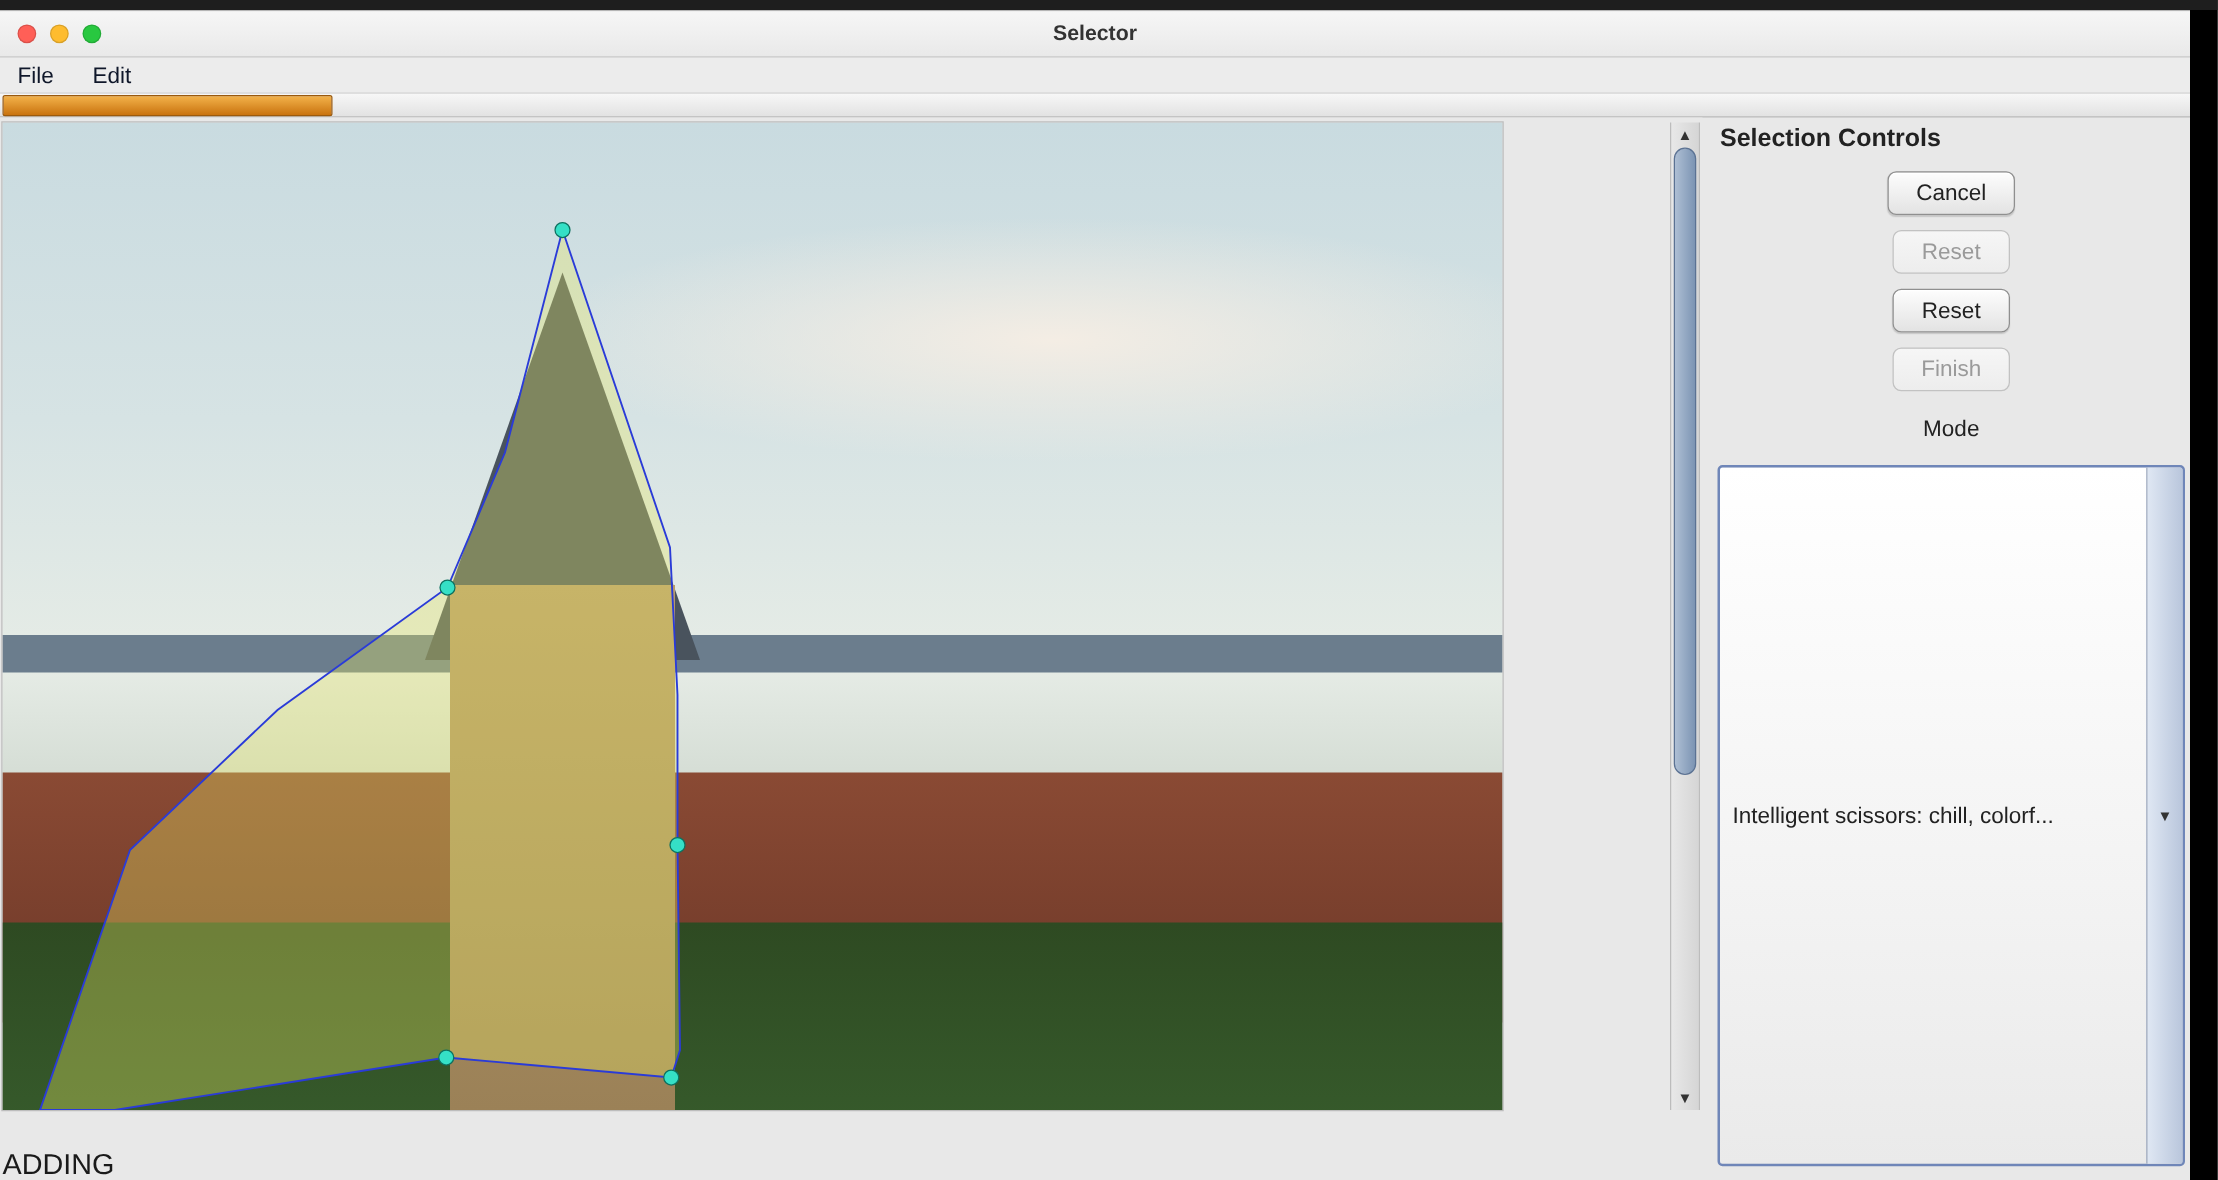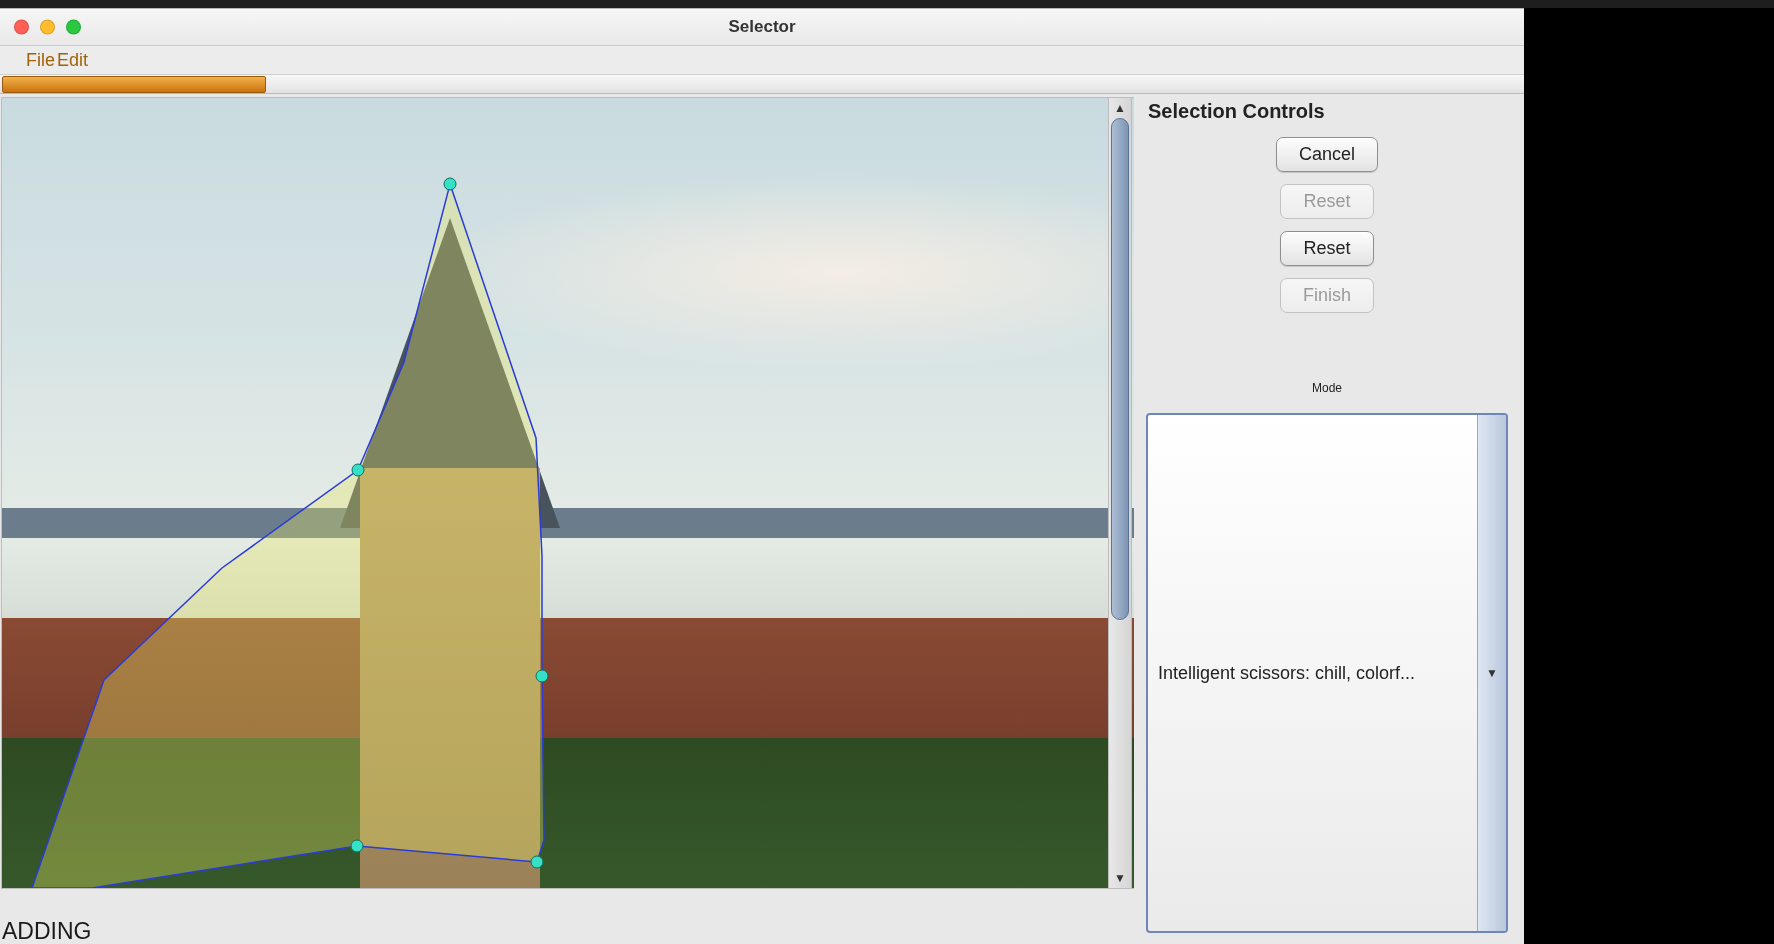--- a/index.html
+++ b/index.html
@@ -12,21 +12,21 @@
     background: #000;
     overflow: hidden;
     -webkit-font-smoothing: antialiased;
   }
 
   
   .window {
     position: absolute;
     top: 8px;
     left: 0;
-    width: 1524px;
+    width: 1752px;
     height: 936px;
     background: #e8e8e8;
     border-top: 1px solid #b5b5b5;
     display: flex;
     flex-direction: column;
   }
 
   .titlebar {
     height: 36px;
     background: linear-gradient(#f6f6f6, #e9e9e9);
@@ -76,25 +76,25 @@
     padding-left: 520px;
     white-space: nowrap;
     box-sizing: border-box;
   }
 
   
   .menubar {
     height: 28px;
     display: flex;
     align-items: center;
-    gap: 2px;
-    padding-left: 26px;
+    gap: 31px;
+    padding-left: 14px;
     background: #ececec;
     font-size: 18px;
-    color: #a16207;
+    color: #0f172a;
     border-bottom: 1px solid #cfcfcf;
   }
   .menubar span { cursor: default; }
 
   
   .progress-row {
     height: 18px;
     background: linear-gradient(#f7f7f7,#e2e2e2);
     border-bottom: 1px solid #b9b9b9;
     position: relative;
@@ -224,21 +224,21 @@
     position: absolute;
     left: 2px;
     bottom: 0;
     font-size: 23px;
     color: #1a1a1a;
   }
 
   
   .sidebar {
     width: 390px;
-    padding: 6px 16px 12px 12px;
+    padding: 6px 4px 12px 12px;
     box-sizing: border-box;
     background: #e8e8e8;
     display: flex;
     flex-direction: column;
   }
   .sidebar-title {
     font-size: 20px;
     font-weight: 700;
     color: #222;
     margin: 0 0 14px 2px;
@@ -263,24 +263,23 @@
   }
   button.mac[disabled] {
     color: #9a9a9a;
     border-color: #c2c2c2;
     background: linear-gradient(#f6f6f6,#ededed);
     box-shadow: none;
   }
 
   .mode-label {
     text-align: center;
-    font-size: 12px;
+    font-size: 18px;
     color: #222;
     margin-bottom: 6px;
-    margin-top: 48px;
   }
 
   .mode-box {
     flex: 1;
     border: 2px solid #6f86b8;
     border-radius: 4px;
     background: linear-gradient(#ffffff 0%, #f3f3f3 60%, #eaeaea 100%);
     position: relative;
     display: flex;
     overflow: hidden;

